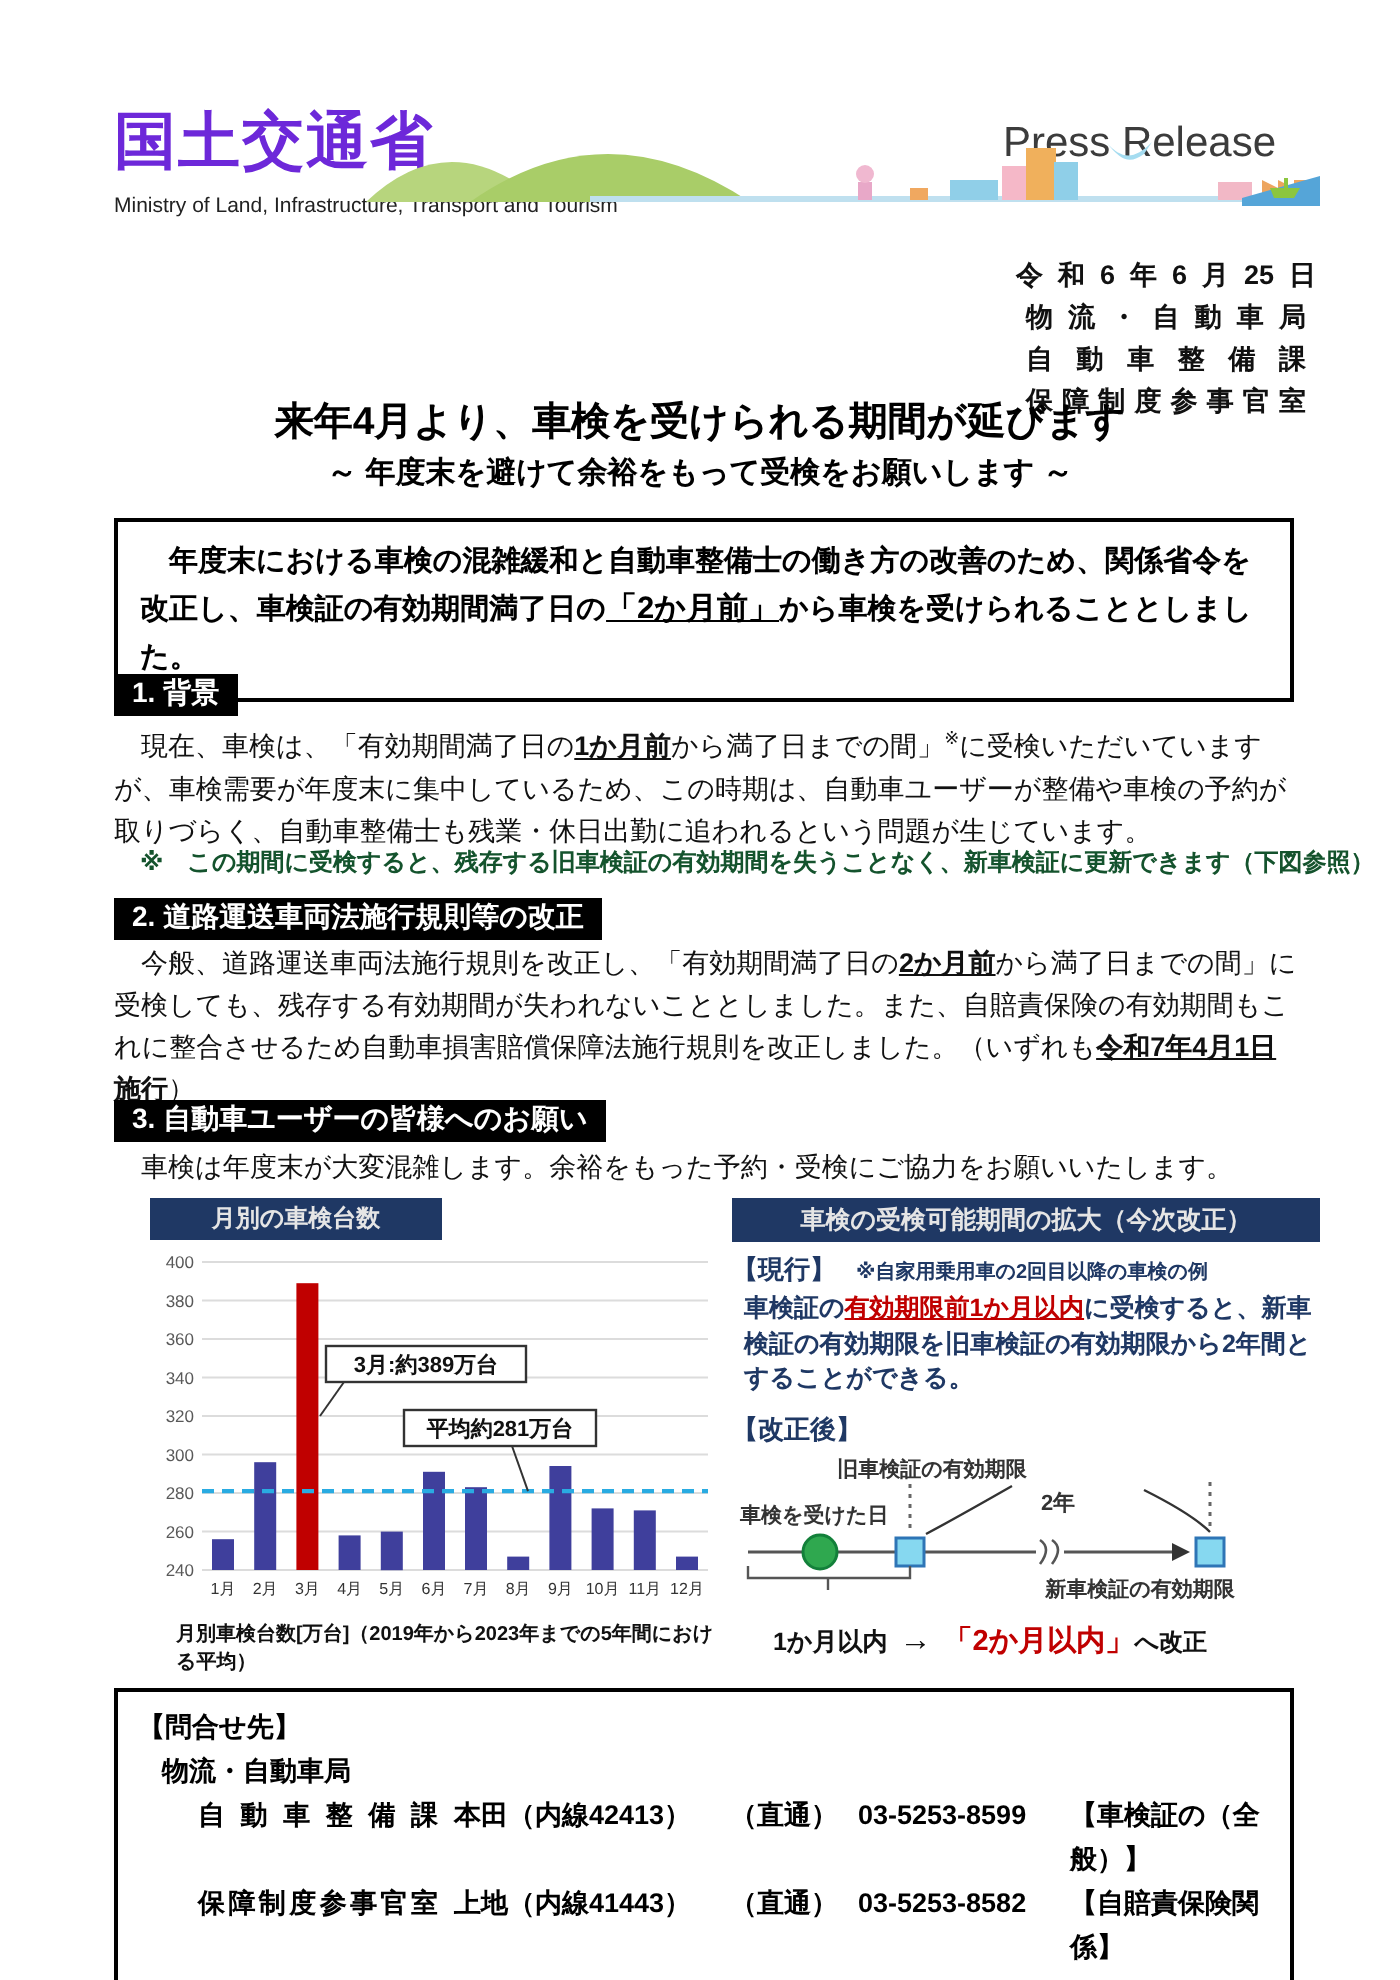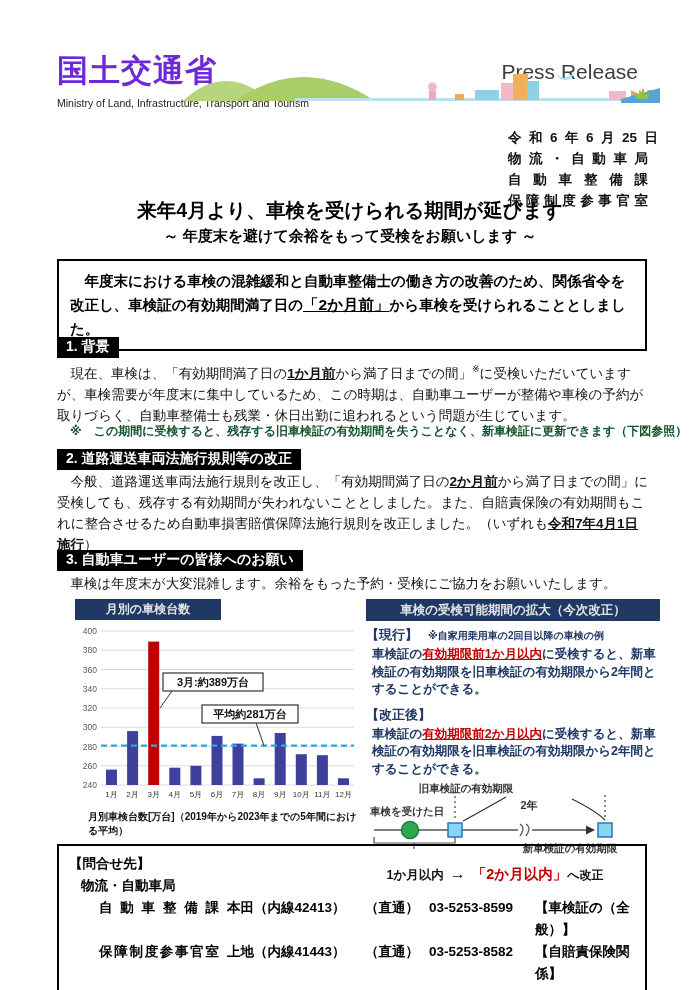--- a/index.html
+++ b/index.html
@@ -8,21 +8,21 @@
     width:700px; height:990px; position:relative; overflow:hidden;
     font-family:"Liberation Sans","DejaVu Sans",sans-serif; color:#1a1a1a;
   }
   
   .logo-block { position:absolute; left:57px; top:50px; }
   .logo-jp { font-size:31px; font-weight:700; letter-spacing:1px; color:#6d28d9; }
   .logo-en { font-size:10.5px; color:#222; margin-top:5px; }
   .press-release { position:absolute; right:62px; top:60px; font-size:21px; color:#3c3c3c; }
   .skyline { position:absolute; left:183px; top:57px; width:477px; height:46px; }
   
-  .date-block { position:absolute; right:42px; top:127px; display:flex; flex-direction:column; align-items:flex-start; font-size:13.5px; line-height:21px; font-weight:600; color:#111; }
+  .date-block { position:absolute; right:42px; top:127px; display:flex; flex-direction:column; align-items:center; font-size:13.5px; line-height:21px; font-weight:600; color:#111; }
   .date-line  { width:150px; text-align:justify; text-align-last:justify; }
   .dept-line  { width:140px; text-align:justify; text-align-last:justify; }
   
   .main-title { position:absolute; left:0; top:197px; width:100%; text-align:center; font-size:19.5px; font-weight:800; color:#000; }
   .sub-title  { position:absolute; left:0; top:227px; width:100%; text-align:center; font-size:15px; font-weight:700; color:#000; }
   
   .summary-box { position:absolute; left:57px; top:259px; width:590px; border:2px solid #000; padding:8px 11px; font-size:14.5px; font-weight:700; line-height:24px; color:#000; }
   .summary-em { font-weight:900; text-decoration:underline; font-size:15.5px; }
   
   .sec-head { position:absolute; left:57px; display:inline-block; background:#000; color:#fff; font-size:14px; font-weight:700; padding:1px 9px 2px; }
@@ -176,23 +176,20 @@
   <div class="rp-row">
     <span class="rp-label">【現行】</span>
     <span class="rp-note">※自家用乗用車の2回目以降の車検の例</span>
   </div>
   <div class="rp-p">
     <span>車検証の</span><span class="rp-em">有効期限前1か月以内</span><span>に受検すると、新車検証の有効期限を旧車検証の有効期限から2年間とすることができる。</span>
   </div>
   <div class="rp-row" style="margin-top:7px;">
     <span class="rp-label">【改正後】</span>
   </div>
-  <div class="rp-p">
-    <span>車検証の</span><span class="rp-em">有効期限前2か月以内</span><span>に受検すると、新車検証の有効期限を旧車検証の有効期限から2年間とすることができる。</span>
-  </div>
 
   <svg class="timeline-svg" width="294" height="80" viewBox="0 0 294 80">
     <text x="100" y="11" text-anchor="middle" font-size="10.5" fill="#333" font-weight="600">旧車検証の有効期限</text>
     <line x1="89" y1="15" x2="89" y2="39" stroke="#666" stroke-width="1.5" stroke-dasharray="2 3"></line>
     <path d="M 140 16 Q 112 32 97 40" stroke="#333" stroke-width="1.2" fill="none"></path>
     <text x="4" y="34" font-size="10.5" fill="#333" font-weight="600">車検を受けた日</text>
     <line x1="8" y1="49" x2="220" y2="49" stroke="#555" stroke-width="1.5"></line>
     <polygon points="220,44.5 229,49 220,53.5" fill="#333"></polygon>
     <rect x="152" y="41" width="14" height="16" fill="#fff"></rect>
     <path d="M 154 43 q 6 4 0 12" stroke="#555" stroke-width="1.3" fill="none"></path>

